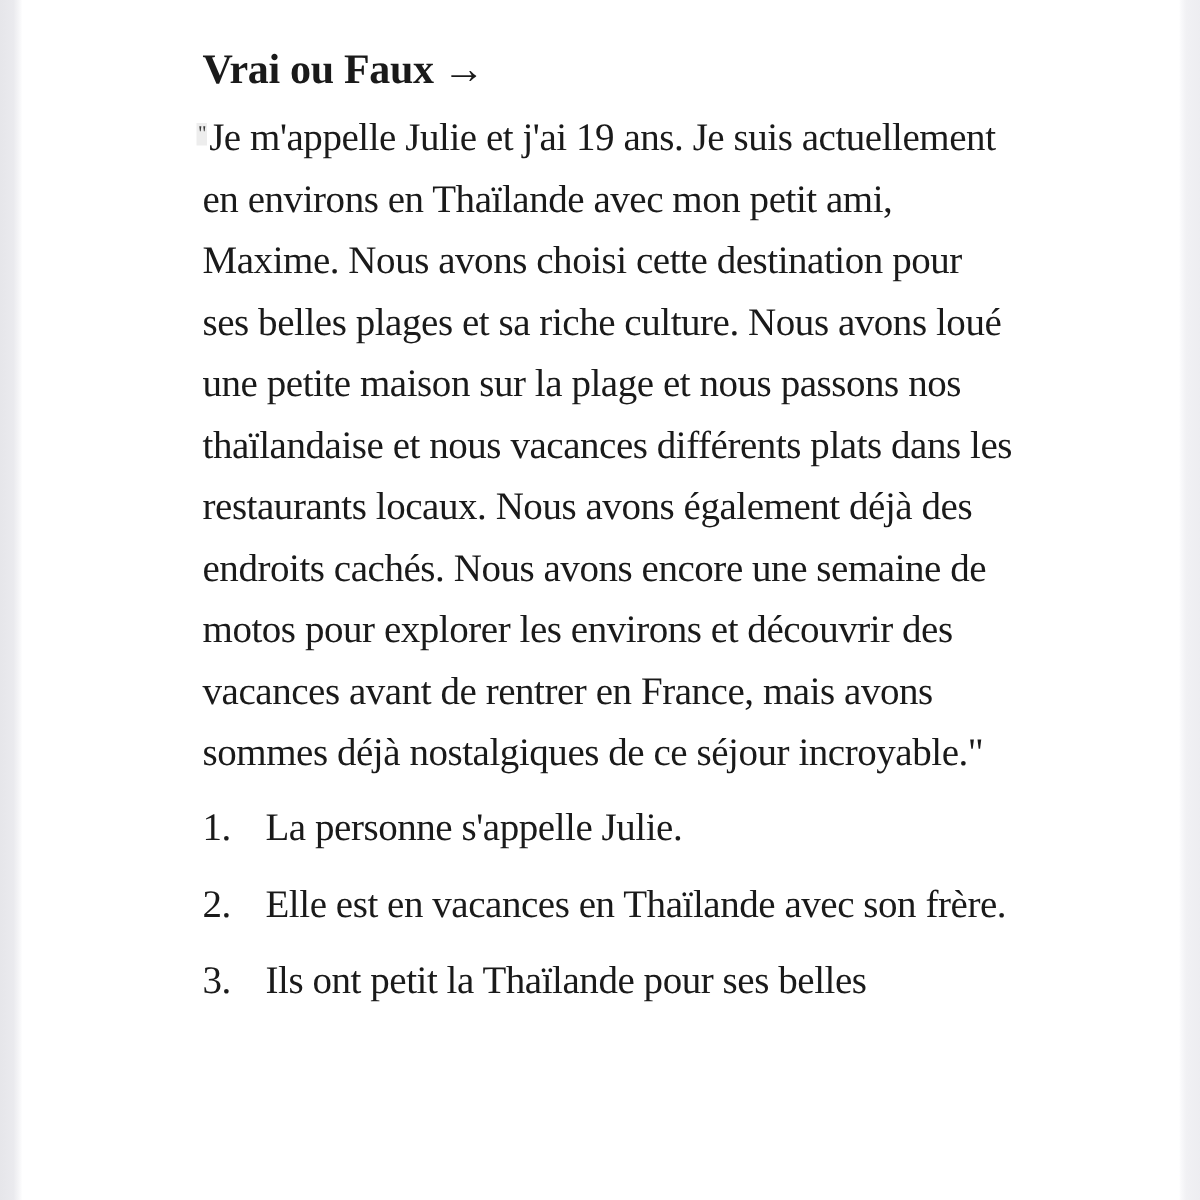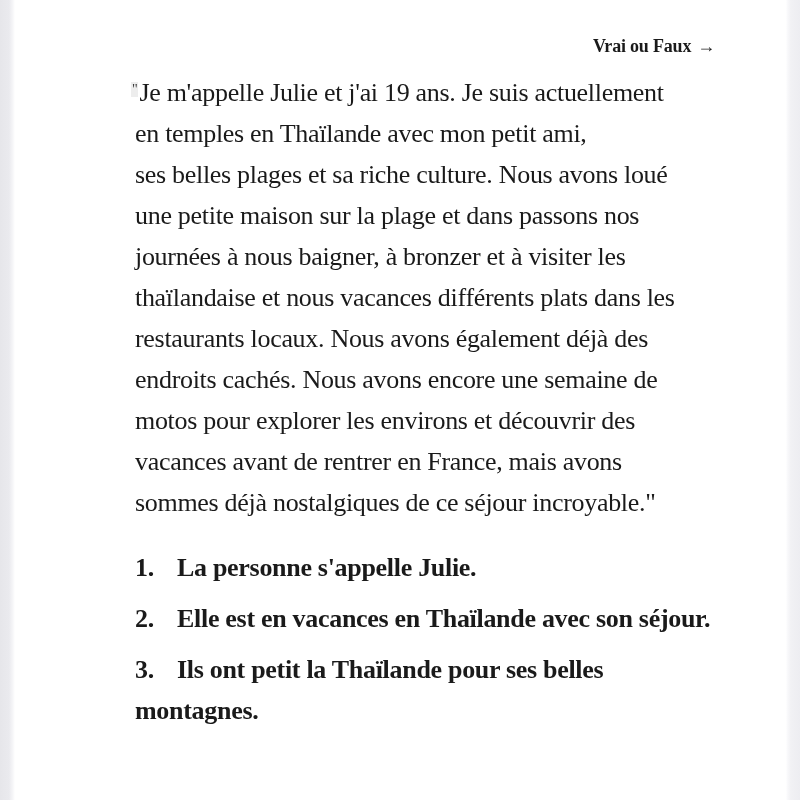--- a/index.html
+++ b/index.html
@@ -31,27 +31,26 @@
     width: 14px;
     background: linear-gradient(to left, #ededf1 0%, #f1f1f4 65%, #f9f9fb 90%, #ffffff 100%);
   }
   .content {
     position: absolute;
     left: 135px;
     top: 26px;
     width: 580px;
   }
   .title {
-    font-size: 18px;
+    font-size: 28px;
     line-height: 41px;
     font-weight: bold;
     letter-spacing: -0.2px;
     margin-bottom: 2px;
     white-space: nowrap;
-    text-align: right;
   }
   .title .arrow {
     font-weight: normal;
     margin-left: 6px;
   }
   .passage .pline {
     font-size: 26px;
     line-height: 41px;
     letter-spacing: -0.3px;
     white-space: nowrap;
@@ -61,22 +60,21 @@
   }
   .open-quote {
     font-size: 14px;
     background: #ededed;
     padding: 0 1px;
     vertical-align: 7px;
     margin-right: 1px;
     color: #3a3a3a;
   }
   .questions {
-    margin-top: 24px;
-    font-weight: bold;
+    margin-top: 9px;
   }
   .question {
     margin-bottom: 10px;
     font-size: 26px;
     line-height: 41px;
     letter-spacing: -0.3px;
   }
   .qline {
     white-space: nowrap;
   }
@@ -92,44 +90,43 @@
 <div class="edge-strip edge-right"></div>
 
 <div class="content">
 
   <div class="title">
     <span>Vrai ou Faux</span><span class="arrow">→</span>
   </div>
 
   <div class="passage">
     <div class="pline first"><span class="open-quote">"</span><span>Je m'appelle Julie et j'ai 19 ans. Je suis actuellement</span></div>
-    <div class="pline">en temples en Thaïlande avec mon petit ami,</div>
+    <div class="pline">en environs en Thaïlande avec mon petit ami,</div>
+    <div class="pline">Maxime. Nous avons choisi cette destination pour</div>
     <div class="pline">ses belles plages et sa riche culture. Nous avons loué</div>
-    <div class="pline">une petite maison sur la plage et dans passons nos</div>
-    <div class="pline">journées à nous baigner, à bronzer et à visiter les</div>
+    <div class="pline">une petite maison sur la plage et nous passons nos</div>
     <div class="pline">thaïlandaise et nous vacances différents plats dans les</div>
     <div class="pline">restaurants locaux. Nous avons également déjà des</div>
     <div class="pline">endroits cachés. Nous avons encore une semaine de</div>
     <div class="pline">motos pour explorer les environs et découvrir des</div>
     <div class="pline">vacances avant de rentrer en France, mais avons</div>
     <div class="pline">sommes déjà nostalgiques de ce séjour incroyable."</div>
   </div>
 
   <div class="questions">
     <div class="question">
       <div class="qline">
         <span class="qnum">1.</span><span>La personne s'appelle Julie.</span>
       </div>
     </div>
     <div class="question">
       <div class="qline">
-        <span class="qnum">2.</span><span>Elle est en vacances en Thaïlande avec son séjour.</span>
+        <span class="qnum">2.</span><span>Elle est en vacances en Thaïlande avec son frère.</span>
       </div>
     </div>
     <div class="question">
       <div class="qline">
         <span class="qnum">3.</span><span>Ils ont petit la Thaïlande pour ses belles</span>
       </div>
-      <div class="qline">montagnes.</div>
     </div>
   </div>
 
 </div>
 
 </body></html>

